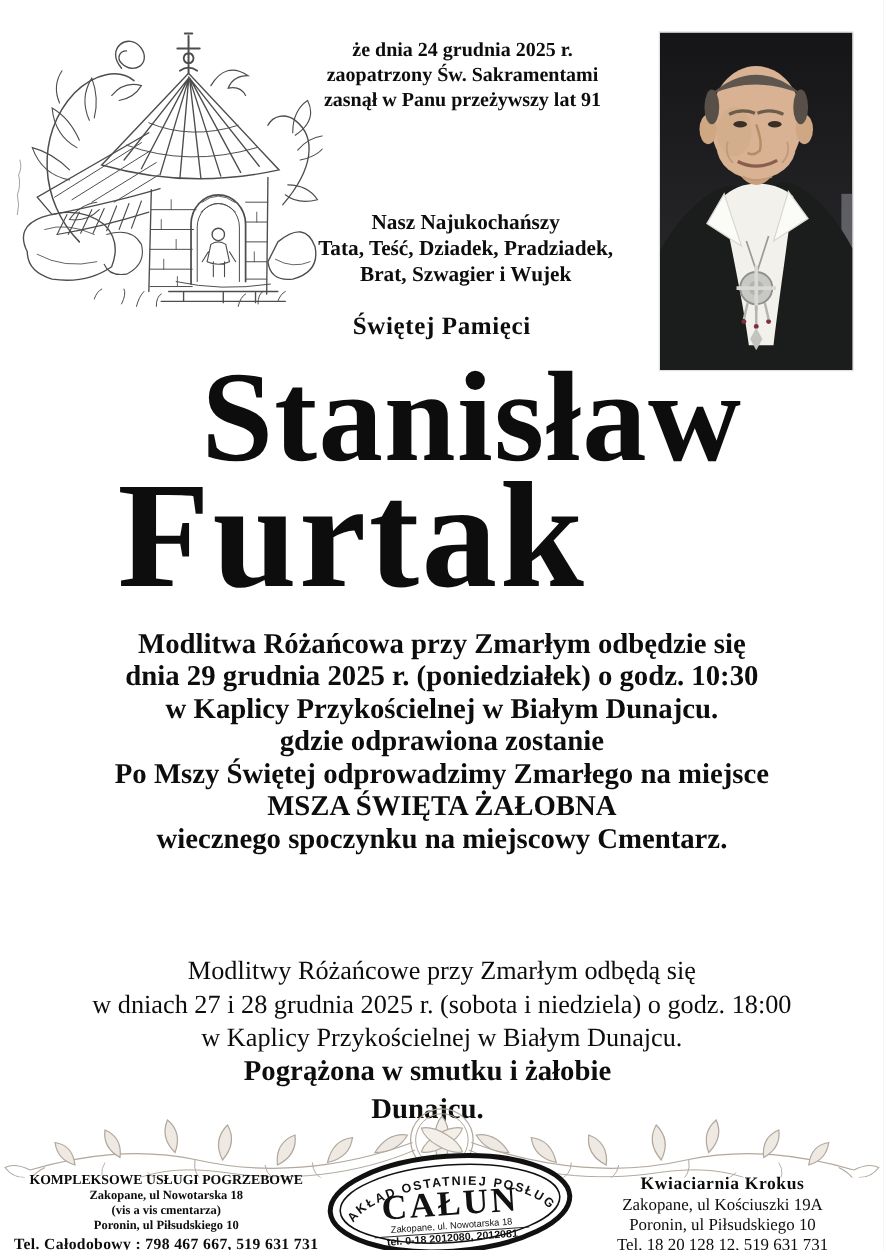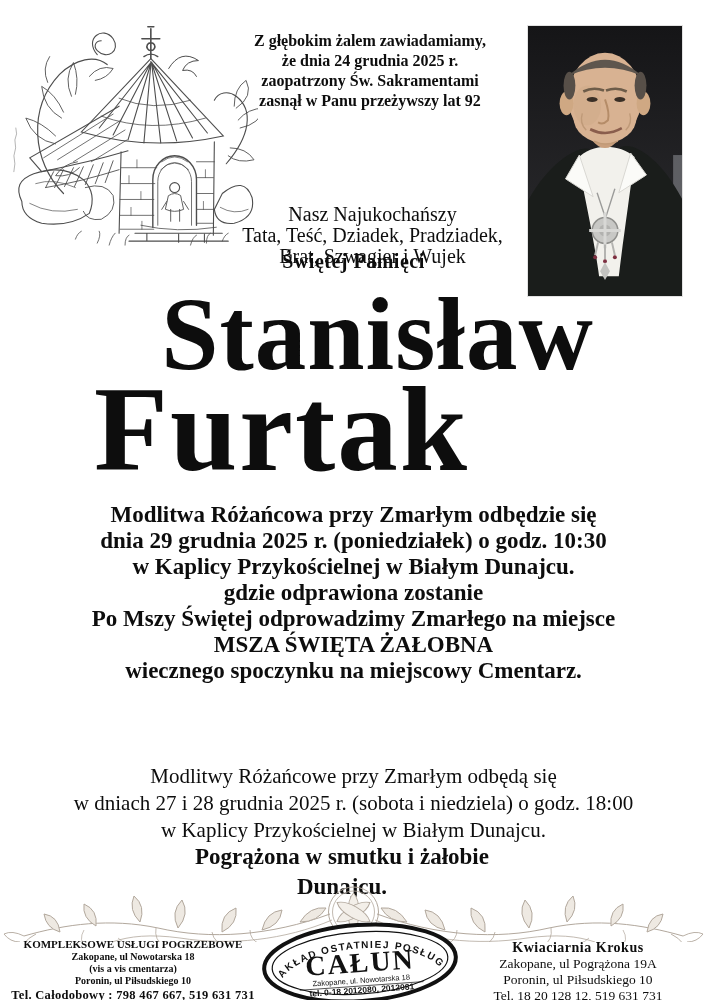--- a/index.html
+++ b/index.html
@@ -5,21 +5,21 @@
   html,body{margin:0;padding:0;background:#e9e9e9;}
   .page{
     position:relative;width:707px;height:1000px;margin:0 auto;
     background:#ffffff;overflow:hidden;
     font-family:"Liberation Serif","DejaVu Serif",serif;color:#0d0d0d;
   }
   .abs{position:absolute;}
   .center{text-align:center;}
 
   .intro{left:240px;top:31px;width:260px;font-size:16px;font-weight:bold;line-height:20px;}
-  .family{left:240px;top:167px;width:265px;font-size:20px;font-weight:normal;line-height:21px;margin-top:37px;}
+  .family{left:240px;top:167px;width:265px;font-size:17px;font-weight:bold;line-height:21px;}
   .memoriam{left:0;top:250px;width:707px;font-size:20px;font-weight:bold;letter-spacing:.5px;}
   .name-first{left:0;top:280px;width:707px;font-size:103px;font-weight:bold;line-height:1.05;letter-spacing:1px;margin-left:24px;}
   .name-last{left:0;top:366px;width:563px;font-size:121px;font-weight:bold;line-height:1.05;letter-spacing:2px;}
 
   .para1{left:0;top:502px;width:707px;font-size:23px;font-weight:bold;line-height:26px;}
   .para2{left:0;top:763px;width:707px;font-size:21px;font-weight:normal;line-height:27px;}
   .closing{left:0;top:842px;width:684px;font-size:23px;font-weight:bold;line-height:30px;}
 
   .sketch{left:2px;top:12px;width:256px;height:238px;}
   .photo{left:527px;top:25px;width:156px;height:272px;border:1px solid #e2e2e2;box-sizing:border-box;}
@@ -139,24 +139,23 @@
     <circle cx="78" cy="206" r="6" fill="#b2b2af"></circle>
     <path d="M78 188 v36 M62 206 h32" stroke="#d8d8d5" stroke-width="3"></path>
     <path d="M71 218 l-3 13 M78 220 v15 M85 218 l3 13" stroke="#b4b4b1" stroke-width="2"></path>
     <circle cx="68" cy="233" r="2" fill="#7d2f40"></circle>
     <circle cx="78" cy="237" r="2" fill="#7d2f40"></circle>
     <circle cx="88" cy="233" r="2" fill="#7d2f40"></circle>
     <path d="M78 238 l5 9 l-5 9 l-5 -9 Z" fill="#c3c3c0"></path>
   </svg>
 
   <div class="abs intro center">
-    <div>Z głębokim żalem zawiadamiamy,</div>
     <div>że dnia 24 grudnia 2025 r.</div>
     <div>zaopatrzony Św. Sakramentami</div>
-    <div>zasnął w Panu przeżywszy lat 92</div>
+    <div>zasnął w Panu przeżywszy lat 91</div>
   </div>
 
   <div class="abs family center">
     <div>Nasz Najukochańszy</div>
     <div>Tata, Teść, Dziadek, Pradziadek,</div>
     <div>Brat, Szwagier i Wujek</div>
   </div>
 
   <div class="abs memoriam center">Świętej Pamięci</div>
 
@@ -230,18 +229,18 @@
       </text>
       <text x="100" y="50" text-anchor="middle" font-family="Liberation Serif, serif" font-size="28" font-weight="bold" letter-spacing="2" fill="#111">CAŁUN</text>
       <text x="100" y="61" text-anchor="middle" font-family="Liberation Sans, sans-serif" font-size="7.5" fill="#111">Zakopane, ul. Nowotarska 18</text>
       <line x1="38" y1="64" x2="162" y2="64" stroke="#111" stroke-width=".7"></line>
       <text x="100" y="71" text-anchor="middle" font-family="Liberation Sans, sans-serif" font-size="8.5" font-weight="bold" fill="#111">tel. 0-18 2012080, 2012081</text>
     </svg>
   </div>
 
   <div class="abs footer-right center">
     <div class="r1">Kwiaciarnia Krokus</div>
-    <div class="rr">Zakopane, ul Pogrążona 19A</div>
+    <div class="rr">Zakopane, ul Kościuszki 19A</div>
     <div class="rr">Poronin, ul Piłsudskiego 10</div>
     <div class="rr">Tel. 18 20 128 12, 519 631 731</div>
   </div>
 
 </div>
 
 </body></html>

